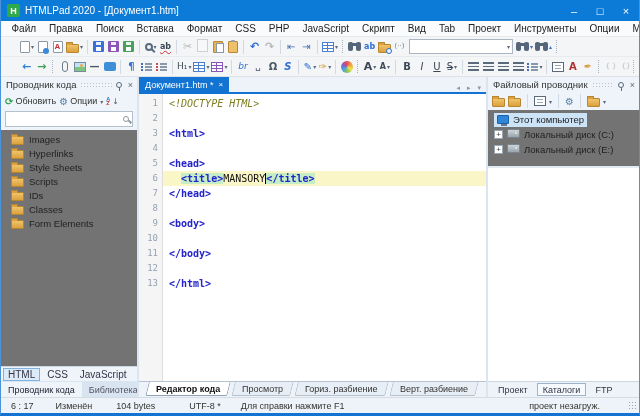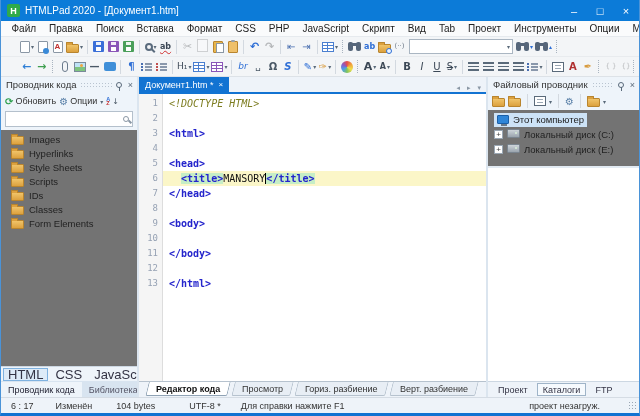--- a/index.html
+++ b/index.html
@@ -99,21 +99,21 @@
   .mag-mini::after{content:"";position:absolute;width:1.5px;height:4px;background:#8a97a5;transform:rotate(-45deg);right:-2px;bottom:-3px}
   .tree{background:#737373;flex:1;min-height:0;overflow:hidden;padding-top:2px}
   .tree-row{height:14px;display:flex;align-items:center;padding-left:10px;font-size:9.5px;color:#222;white-space:nowrap}
   .tree-row .ic-folder{margin-right:5px;margin-top:0;transform:translateY(1px)}
   .rp-row{height:15px;padding-left:6px}
   .rp-sel{background:#cde3f7;display:inline-flex;align-items:center;padding:0 3px;height:14px}
   .rp-divider{height:2px;background:#e2eaf2;flex:none}
   .rp-list{background:#fff;flex:1.2;min-height:0}
   
   .mini-tabs{height:15px;background:#eef4fa;border-top:1px solid #ccd7e2;display:flex;align-items:center;padding:0 2px;gap:2px;flex:none}
-  .mini-tab{font-size:13px;color:#334;padding:0 4px;height:13px;display:flex;align-items:center;border:1px solid transparent;white-space:nowrap}
+  .mini-tab{font-size:10px;color:#334;padding:0 4px;height:13px;display:flex;align-items:center;border:1px solid transparent;white-space:nowrap}
   .mini-tab.active{border-color:#7fb2e0;background:#ddebf8}
   .mini-tabs2{height:16px;background:#d8e4f0;display:flex;align-items:flex-end;padding:0;flex:none}
   .mini-tab2{font-size:9px;color:#556;padding:0 7px;height:15px;display:flex;align-items:center;white-space:nowrap}
   .mini-tab2.active{background:#eef4fa;color:#223}
   .rp-tabs{height:16px;background:#eef3f9;border-top:1px solid #ccd7e2;display:flex;align-items:center;padding-left:4px;gap:3px;flex:none}
   .rp-tab{font-size:9px;color:#334;padding:0 5px;height:13px;display:flex;align-items:center;border:1px solid transparent}
   .rp-tab.active{border-color:#9fb4c8;background:#f6fafe}
   
   .center{flex:1;display:flex;flex-direction:column;min-width:0;background:#fff}
   .tabstrip{height:15px;background:#eef3f9;display:flex;align-items:flex-end;flex:none}

